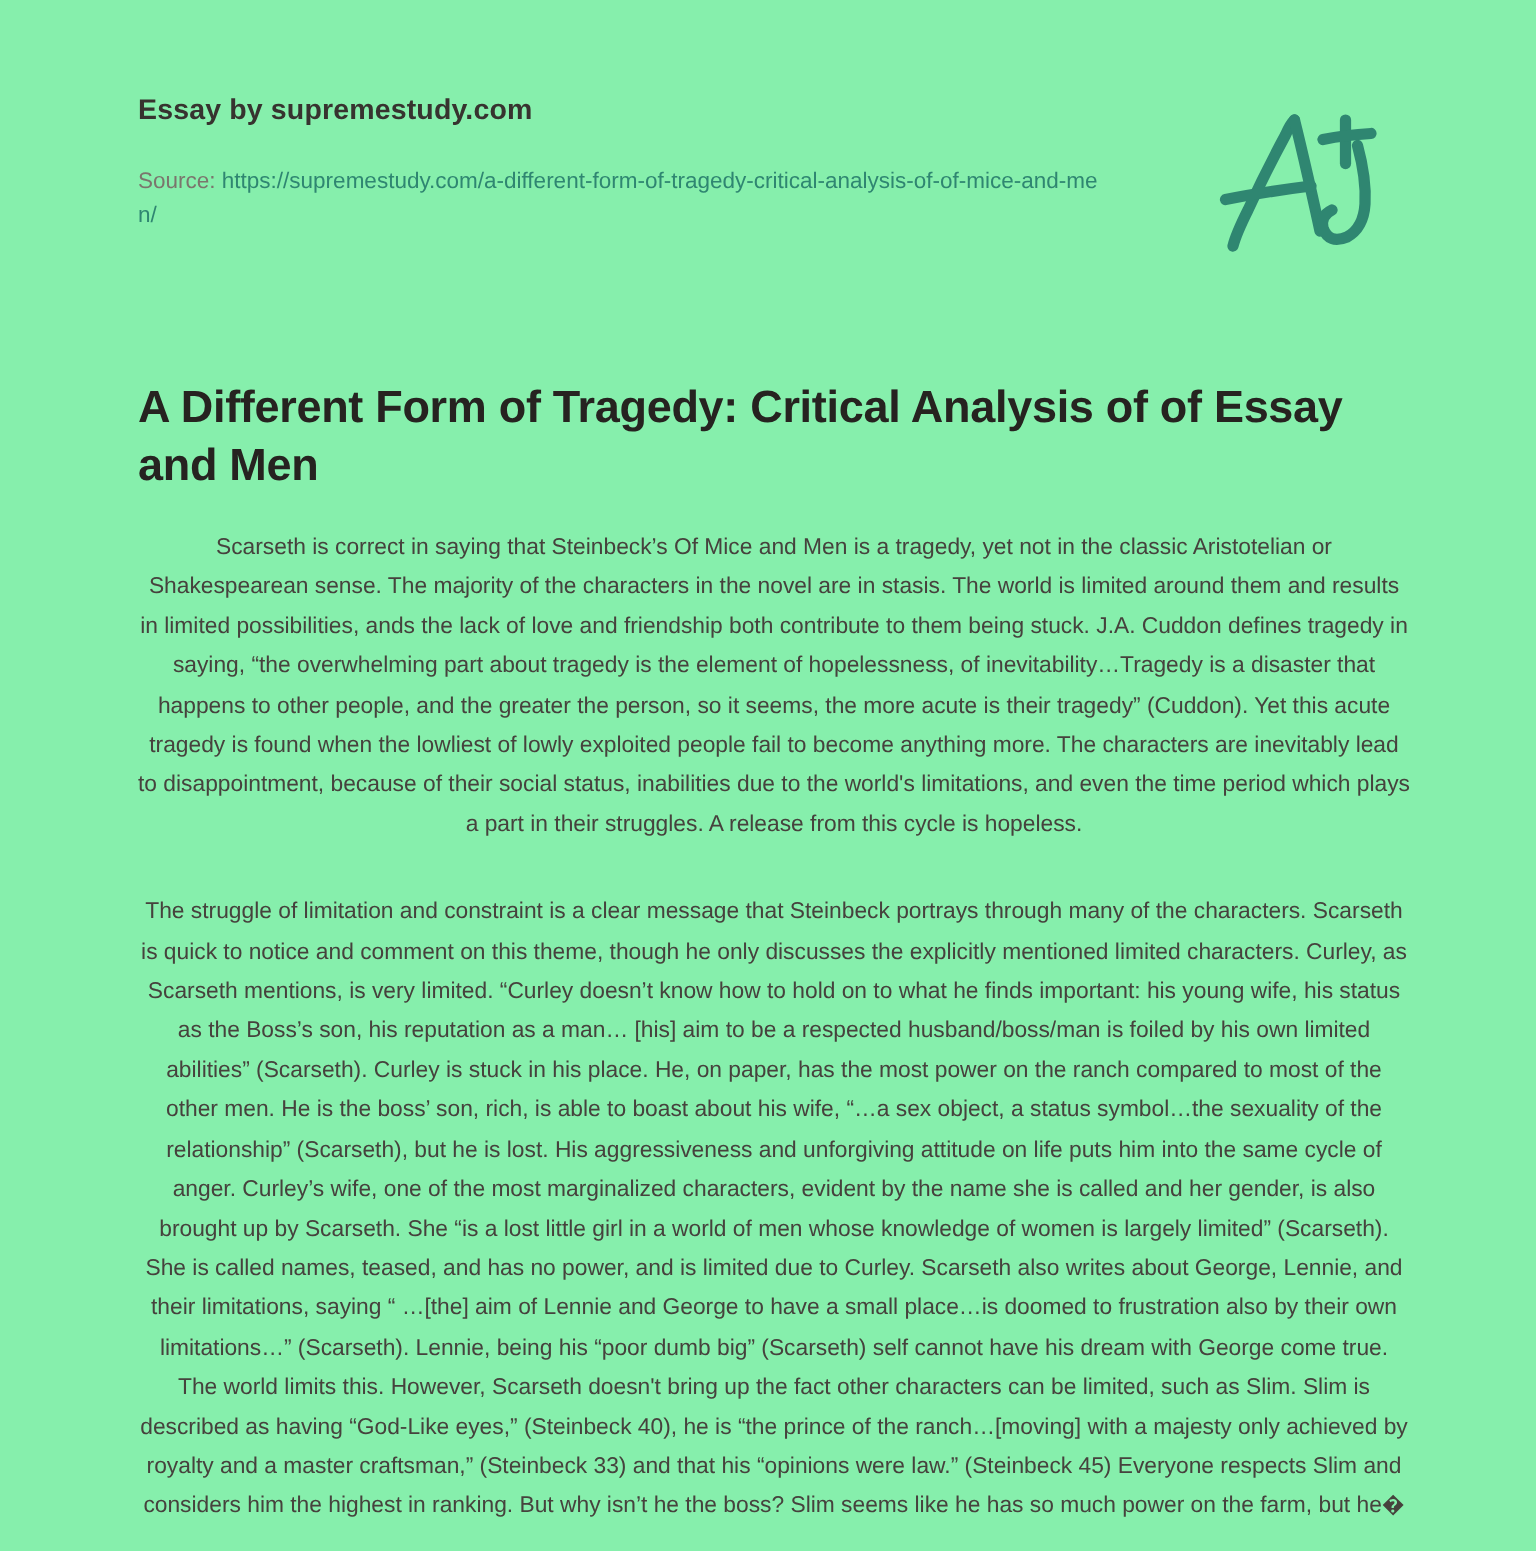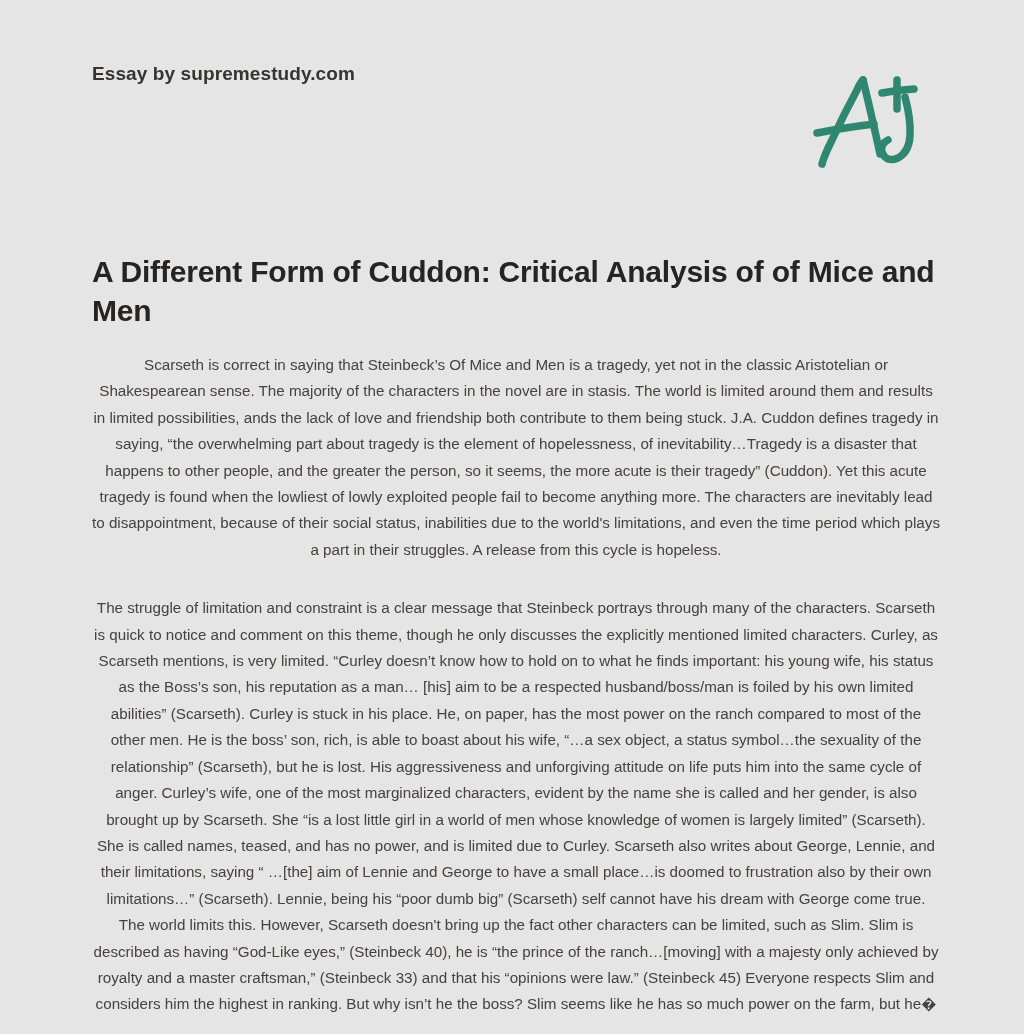--- a/index.html
+++ b/index.html
@@ -12,21 +12,21 @@
     background: #fdf9f2;
     font-family: "Liberation Sans", sans-serif;
     color: #3c3833;
     overflow: hidden;
   }
 
   .page {
     position: relative;
     width: 1024px;
     height: 1034px;
-    background: #e5e5e5;
+    background: #86efac;
     box-sizing: border-box;
   }
 
   
   .header {
     position: absolute;
     left: 92px;
     top: 62px;
     width: 700px;
   }
@@ -103,20 +103,23 @@
     margin-top: 32px;
   }
 </style>
 </head>
 <body>
 
 <div class="page">
 
   <div class="header">
     <div class="brand-line">Essay by supremestudy.com</div>
+    <div class="source-line">
+      <span class="source-label">Source: </span><a class="source-url" href="#">https://supremestudy.com/a-different-form-of-tragedy-critical-analysis-of-of-mice-and-men/</a>
+    </div>
   </div>
 
   <div class="logo">
     <svg viewBox="0 0 118 102" xmlns="http://www.w3.org/2000/svg">
       <g fill="none" stroke="#2f8671" stroke-width="7.5" stroke-linecap="round" stroke-linejoin="round">
 
         <path d="M10 94 Q12 86 20 70 Q32 44 45 20 Q48 13 51 10"></path>
 
         <path d="M51 10 Q55 26 60 48 Q65 70 68 84"></path>
 
@@ -124,20 +127,20 @@
 
         <path d="M93 27 Q99 49 98 66 Q97 82 86 88 Q74 93 70 82 Q68 74 76 70"></path>
 
         <path d="M85 10 Q85 24 85 39"></path>
 
         <path d="M70 23 Q85 20 102 19"></path>
       </g>
     </svg>
   </div>
 
-  <h1 class="doc-title">A Different Form of Cuddon: Critical Analysis of of Mice and Men</h1>
+  <h1 class="doc-title">A Different Form of Tragedy: Critical Analysis of of Essay and Men</h1>
 
   <div class="body-copy">
     <p>Scarseth is correct in saying that Steinbeck’s Of Mice and Men is a tragedy, yet not in the classic Aristotelian or Shakespearean sense. The majority of the characters in the novel are in stasis. The world is limited around them and results in limited possibilities, ands the lack of love and friendship both contribute to them being stuck. J.A. Cuddon defines tragedy in saying, “the overwhelming part about tragedy is the element of hopelessness, of inevitability…Tragedy is a disaster that happens to other people, and the greater the person, so it seems, the more acute is their tragedy” (Cuddon). Yet this acute tragedy is found when the lowliest of lowly exploited people fail to become anything more. The characters are inevitably lead to disappointment, because of their social status, inabilities due to the world's limitations, and even the time period which plays a part in their struggles. A release from this cycle is hopeless.</p>
     <p>The struggle of limitation and constraint is a clear message that Steinbeck portrays through many of the characters. Scarseth is quick to notice and comment on this theme, though he only discusses the explicitly mentioned limited characters. Curley, as Scarseth mentions, is very limited. “Curley doesn’t know how to hold on to what he finds important: his young wife, his status as the Boss’s son, his reputation as a man… [his] aim to be a respected husband/boss/man is foiled by his own limited abilities” (Scarseth). Curley is stuck in his place. He, on paper, has the most power on the ranch compared to most of the other men. He is the boss’ son, rich, is able to boast about his wife, “…a sex object, a status symbol…the sexuality of the relationship” (Scarseth), but he is lost. His aggressiveness and unforgiving attitude on life puts him into the same cycle of anger. Curley’s wife, one of the most marginalized characters, evident by the name she is called and her gender, is also brought up by Scarseth. She “is a lost little girl in a world of men whose knowledge of women is largely limited” (Scarseth). She is called names, teased, and has no power, and is limited due to Curley. Scarseth also writes about George, Lennie, and their limitations, saying “ …[the] aim of Lennie and George to have a small place…is doomed to frustration also by their own limitations…” (Scarseth). Lennie, being his “poor dumb big” (Scarseth) self cannot have his dream with George come true. The world limits this. However, Scarseth doesn't bring up the fact other characters can be limited, such as Slim. Slim is described as having “God-Like eyes,” (Steinbeck 40), he is “the prince of the ranch…[moving] with a majesty only achieved by royalty and a master craftsman,” (Steinbeck 33) and that his “opinions were law.” (Steinbeck 45) Everyone respects Slim and considers him the highest in ranking. But why isn’t he the boss? Slim seems like he has so much power on the farm, but he�</p>
   </div>
 
 </div>
 
 </body></html>

